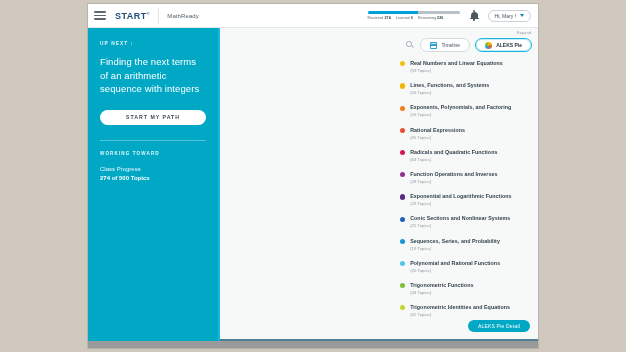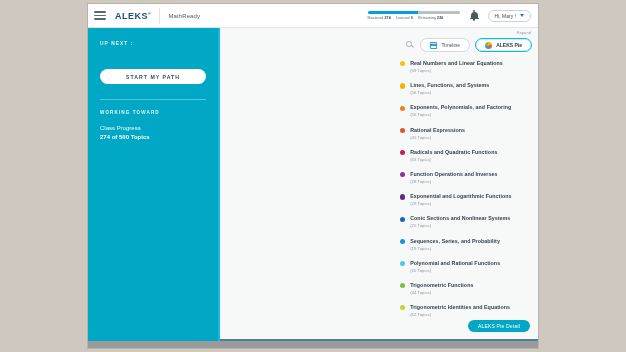--- a/index.html
+++ b/index.html
@@ -281,21 +281,21 @@
 
     <div id="header">
 
       <div class="hamburger">
         <i></i>
           <i></i>
           <i></i>
       </div>
 
       <div class="brand">
-        <span>ALEKS</span><sup>®</sup>
+        <span>START</span><sup>®</sup>
       </div>
 
       <div class="header-div"></div>
 
       <div class="course-name">MathReady</div>
 
       <div class="header-spacer"></div>
 
       <div id="progress-block">
         <div class="meter">
@@ -328,20 +328,21 @@
       <div id="user-chip">
         <span>Hi, Mary !</span>
         <span class="chev"></span>
       </div>
     </div>
 
     <div id="body-area">
 
       <div id="left-panel">
         <div class="upnext-label">UP NEXT :</div>
+        <div class="upnext-title">Finding the next terms of an arithmetic sequence with integers</div>
         <button id="start-path-btn">START MY PATH</button>
 
         <div class="panel-rule"></div>
 
         <div class="working-label">WORKING TOWARD</div>
         <div class="class-progress">
           <div>Class Progress</div>
           <div class="strong">274 of 500 Topics</div>
         </div>
       </div>

